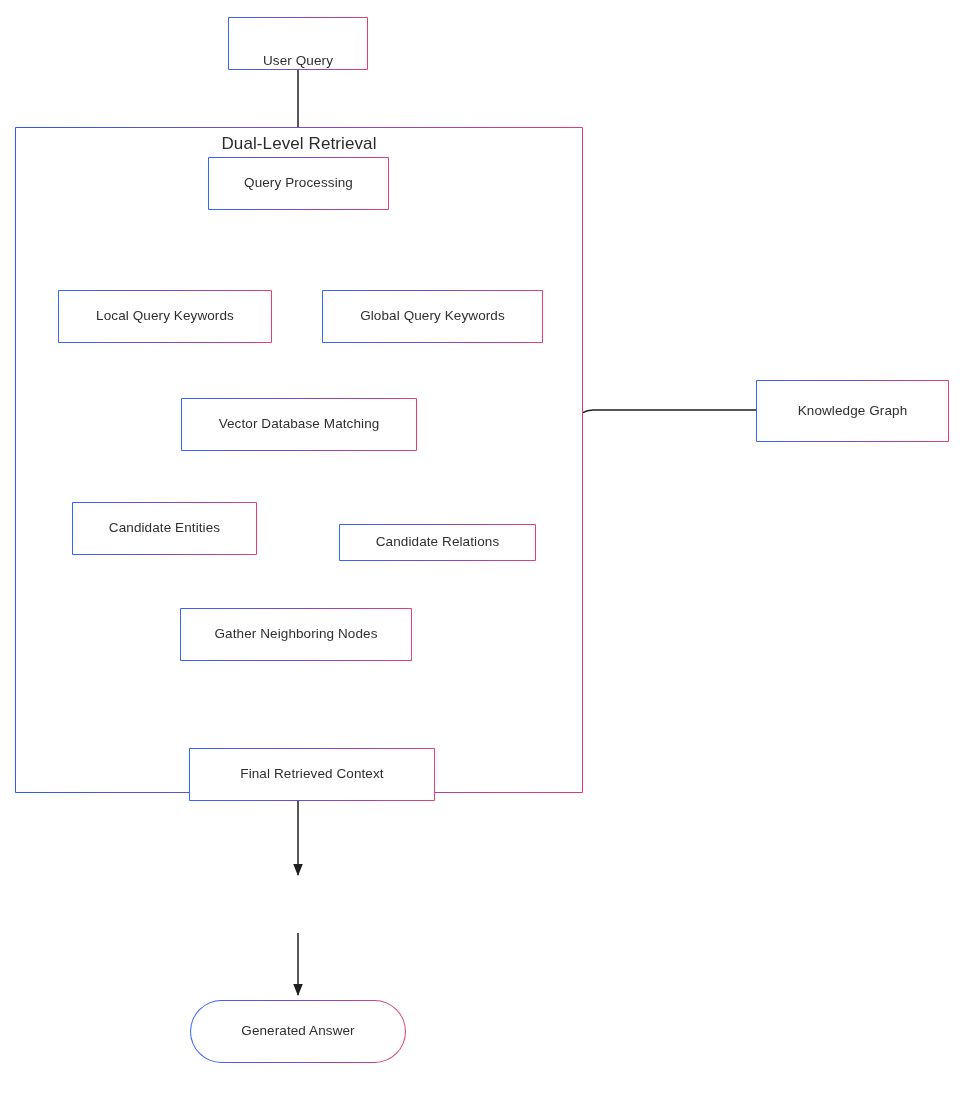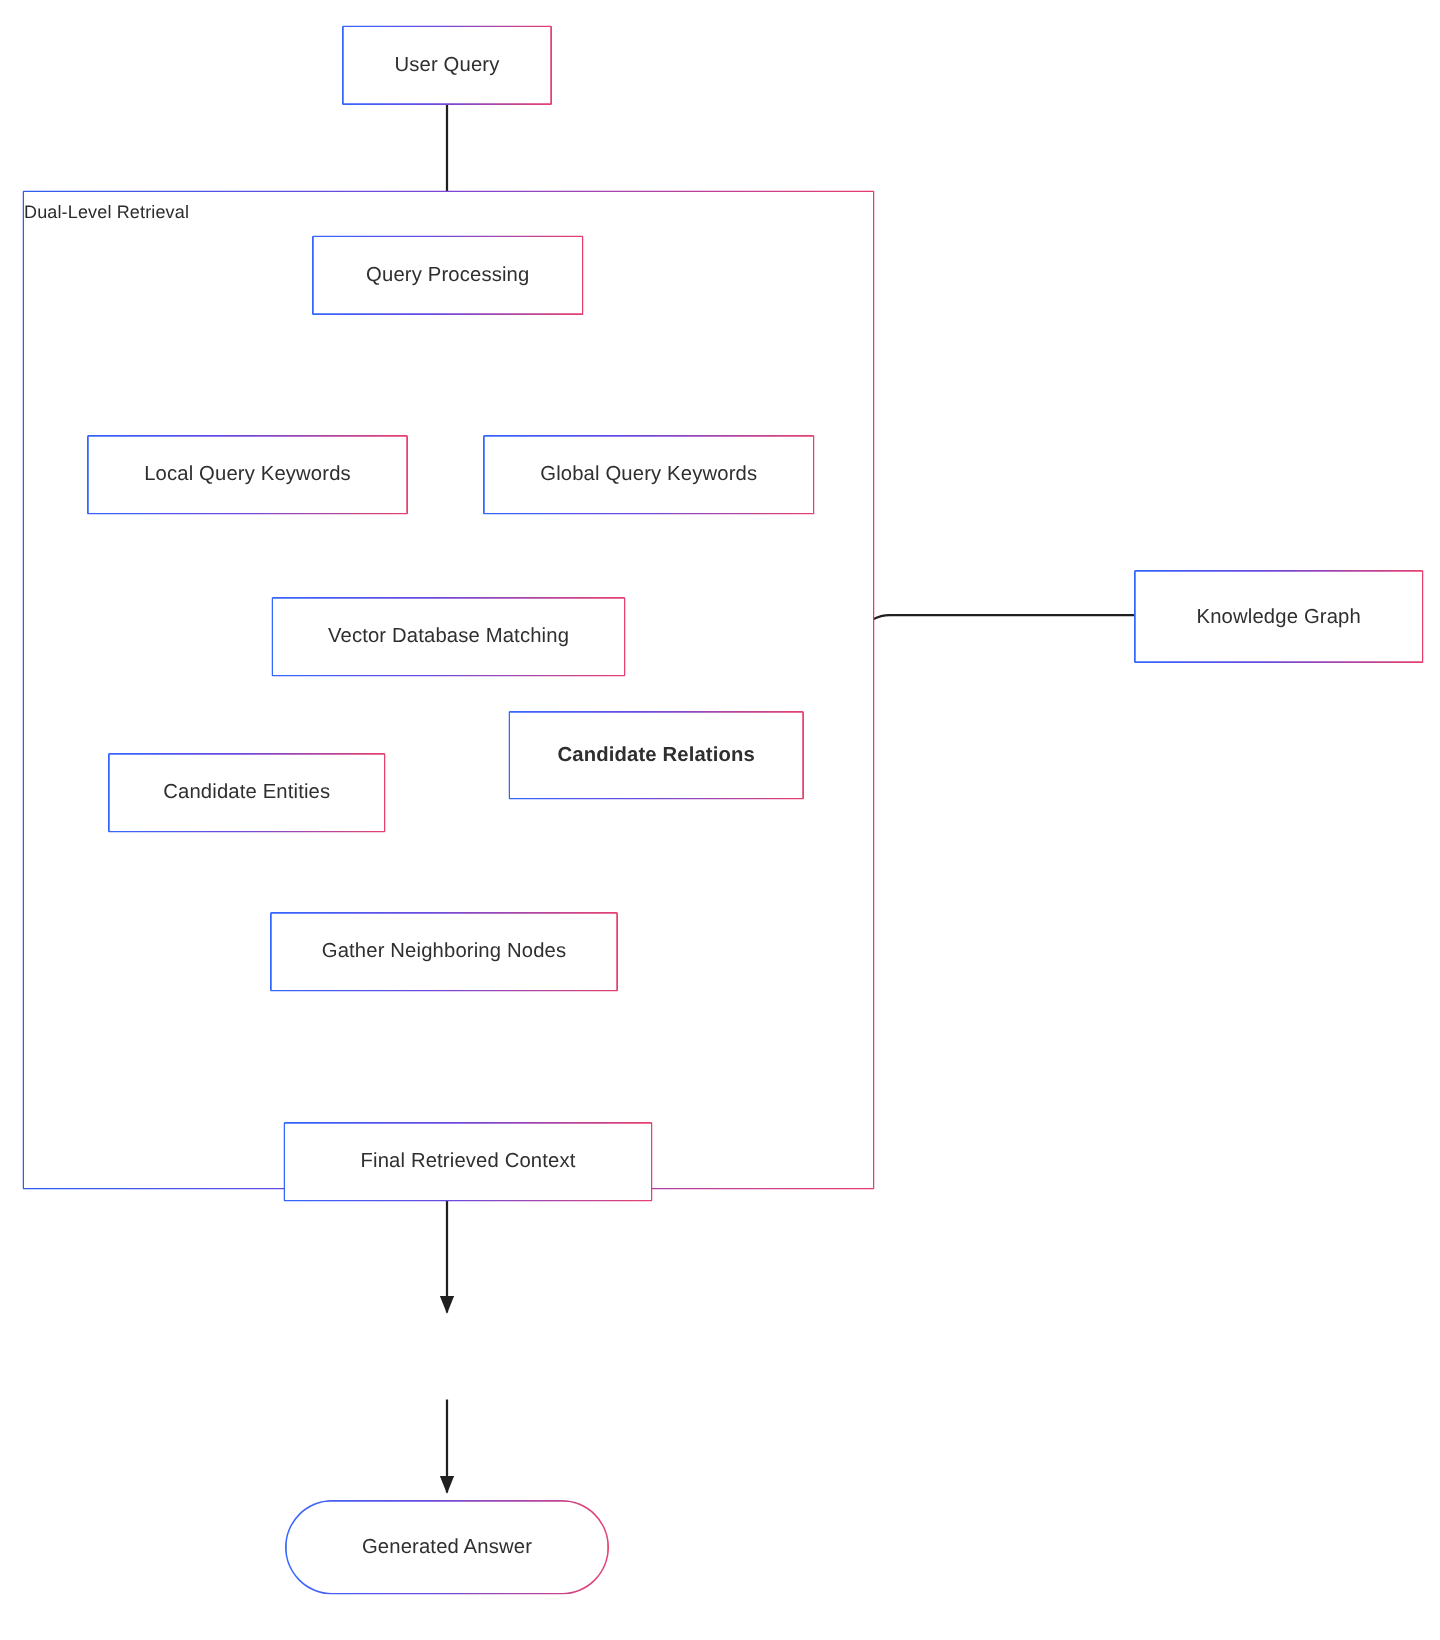--- a/index.html
+++ b/index.html
@@ -37,22 +37,22 @@
     background:
       linear-gradient(#ffffff, #ffffff) padding-box,
       linear-gradient(90deg, #2f5cf0 0%, #7b45d8 50%, #e83b6b 100%) border-box;
     z-index: 1;
   }
   .subgraph-label {
     position: absolute;
     left: 0;
     right: 0;
     top: 6px;
-    text-align: left;
-    font-size: 12px;
+    text-align: center;
+    font-size: 17px;
     color: #2b2b2b;
     letter-spacing: .1px;
     white-space: nowrap;
   }
 
   
   .node {
     position: absolute;
     box-sizing: border-box;
     display: flex;
@@ -118,21 +118,21 @@
       <path d="M298,767 L298,875"></path>
 
       <path d="M298,933 L298,995"></path>
     </g>
   </svg>
 
   <div class="subgraph" style="left:15px; top:127px; width:568px; height:666px;">
     <div class="subgraph-label">Dual-Level Retrieval</div>
   </div>
 
-  <div class="node" style="left:228px; top:17px; width:140px; height:53px;">
+  <div class="node" style="left:228px; top:17px; width:140px; height:53px;align-items:flex-end;">
     <span class="node-label">User Query</span>
   </div>
 
   <div class="node" style="left:58px; top:290px; width:214px; height:53px;">
     <span class="node-label">Local Query Keywords</span>
   </div>
 
   <div class="node" style="left:208px; top:157px; width:181px; height:53px;">
     <span class="node-label">Query Processing</span>
   </div>
@@ -142,21 +142,21 @@
   </div>
 
   <div class="node" style="left:181px; top:398px; width:236px; height:53px;">
     <span class="node-label">Vector Database Matching</span>
   </div>
 
   <div class="node" style="left:72px; top:502px; width:185px; height:53px;">
     <span class="node-label">Candidate Entities</span>
   </div>
 
-  <div class="node" style="left:339px; top:474px; width:197px; height:59px;font-weight:bold;">
+  <div class="node" style="left:339px; top:524px; width:197px; height:37px;">
     <span class="node-label">Candidate Relations</span>
   </div>
 
   <div class="node" style="left:180px; top:608px; width:232px; height:53px;">
     <span class="node-label">Gather Neighboring Nodes</span>
   </div>
 
   <div class="node" style="left:189px; top:748px; width:246px; height:53px;">
     <span class="node-label">Final Retrieved Context</span>
   </div>

